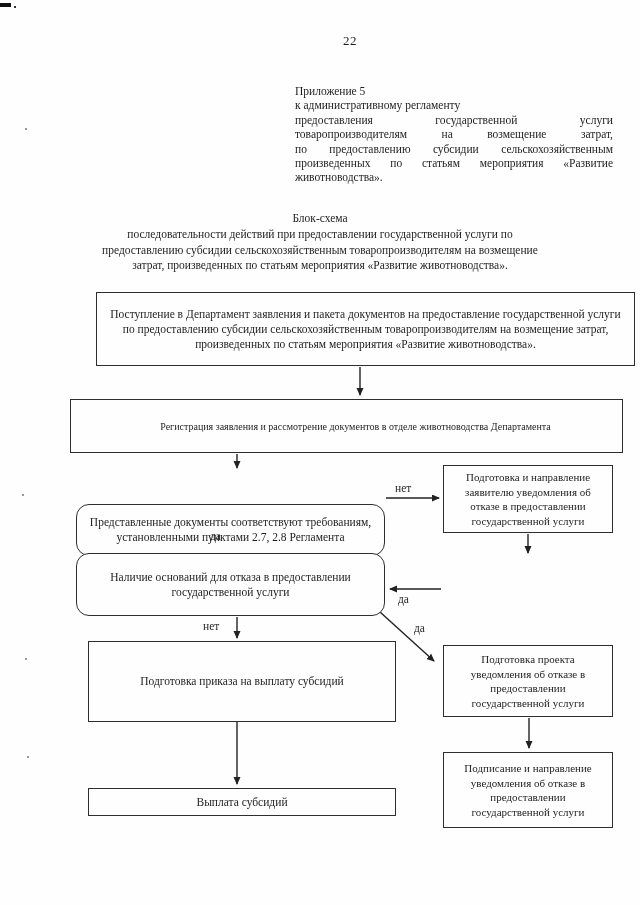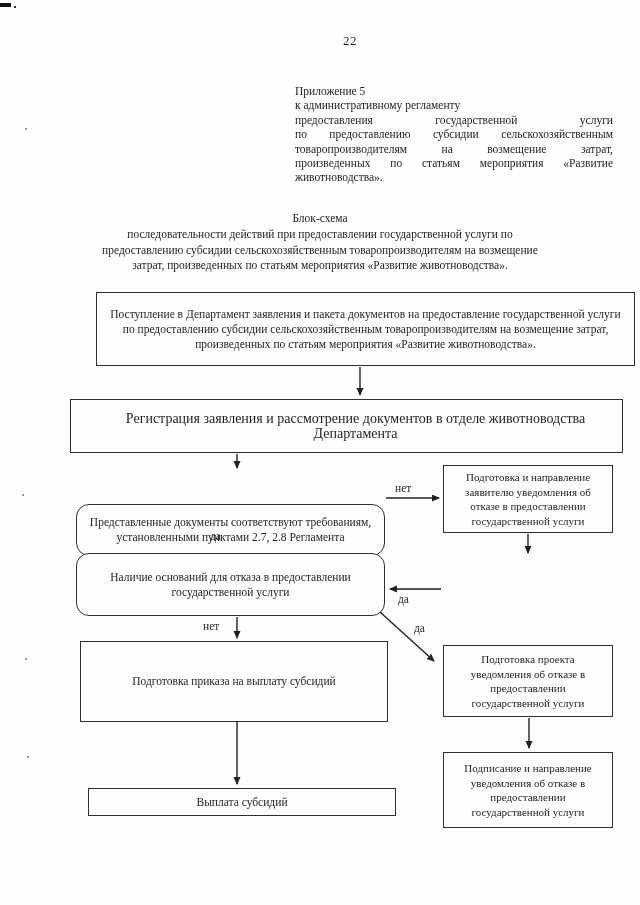--- a/index.html
+++ b/index.html
@@ -42,21 +42,21 @@
     border: 1.5px solid #2e2e2e;
     background: #fefefe;
     display: flex; align-items: center; justify-content: center;
     text-align: center;
     box-sizing: border-box;
     font-size: 11.5px; line-height: 15px;
     padding: 3px 12px;
   }
   .box.rounded { border-radius: 13px; }
   .box.narrow { font-size: 11px; line-height: 14.5px; padding: 3px 7px; }
-  .box.oneline { font-size: 14px; padding-left: 30px; }
+  .box.oneline { font-size: 10px; padding-left: 30px; }
 
   .edge-label {
     position: absolute; font-size: 11.5px; line-height: 12px;
   }
 </style>
 </head>
 <body>
 
 <div class="page">
 
@@ -66,22 +66,22 @@
   <div class="speck" style="left:22px;top:494px"></div>
   <div class="speck" style="left:25px;top:658px"></div>
   <div class="speck" style="left:27px;top:756px"></div>
 
   <div class="page-number">22</div>
 
   <div class="header-block">
     <div class="hline">Приложение 5</div>
     <div class="hline">к административному регламенту</div>
     <div class="hline just">предоставления государственной услуги</div>
+    <div class="hline just">товаропроизводителям на возмещение затрат,</div>
     <div class="hline just">по предоставлению субсидии сельскохозяйственным</div>
-    <div class="hline just">товаропроизводителям на возмещение затрат,</div>
     <div class="hline just">произведенных по статьям мероприятия «Развитие</div>
     <div class="hline">животноводства».</div>
   </div>
 
   <div class="title-block">
     <div>Блок-схема</div>
     <div>последовательности действий при предоставлении государственной услуги по</div>
     <div>предоставлению субсидии сельскохозяйственным товаропроизводителям на возмещение</div>
     <div>затрат, произведенных по статьям мероприятия «Развитие животноводства».</div>
   </div>
@@ -118,21 +118,21 @@
 
   <div class="box rect narrow" style="left:443px; top:465px; width:170px; height:68px;">
     <span>Подготовка и направление заявителю уведомления об отказе в предоставлении государственной услуги</span>
   </div>
 
   <div class="box rounded" style="left:76px; top:553px; width:309px; height:63px;">
     <span>Наличие оснований для отказа в предоставлении государственной услуги</span>
   </div>
 
 
-  <div class="box rect" style="left:80px; top:641px; width:308px; height:81px;">
+  <div class="box rect" style="left:88px; top:641px; width:308px; height:81px;">
     <span>Подготовка  приказа на выплату субсидий</span>
   </div>
 
   <div class="box rect narrow" style="left:443px; top:645px; width:170px; height:72px;">
     <span>Подготовка проекта уведомления об отказе в предоставлении государственной услуги</span>
   </div>
 
   <div class="box rect" style="left:88px; top:788px; width:308px; height:28px;">
     <span>Выплата субсидий</span>
   </div>

